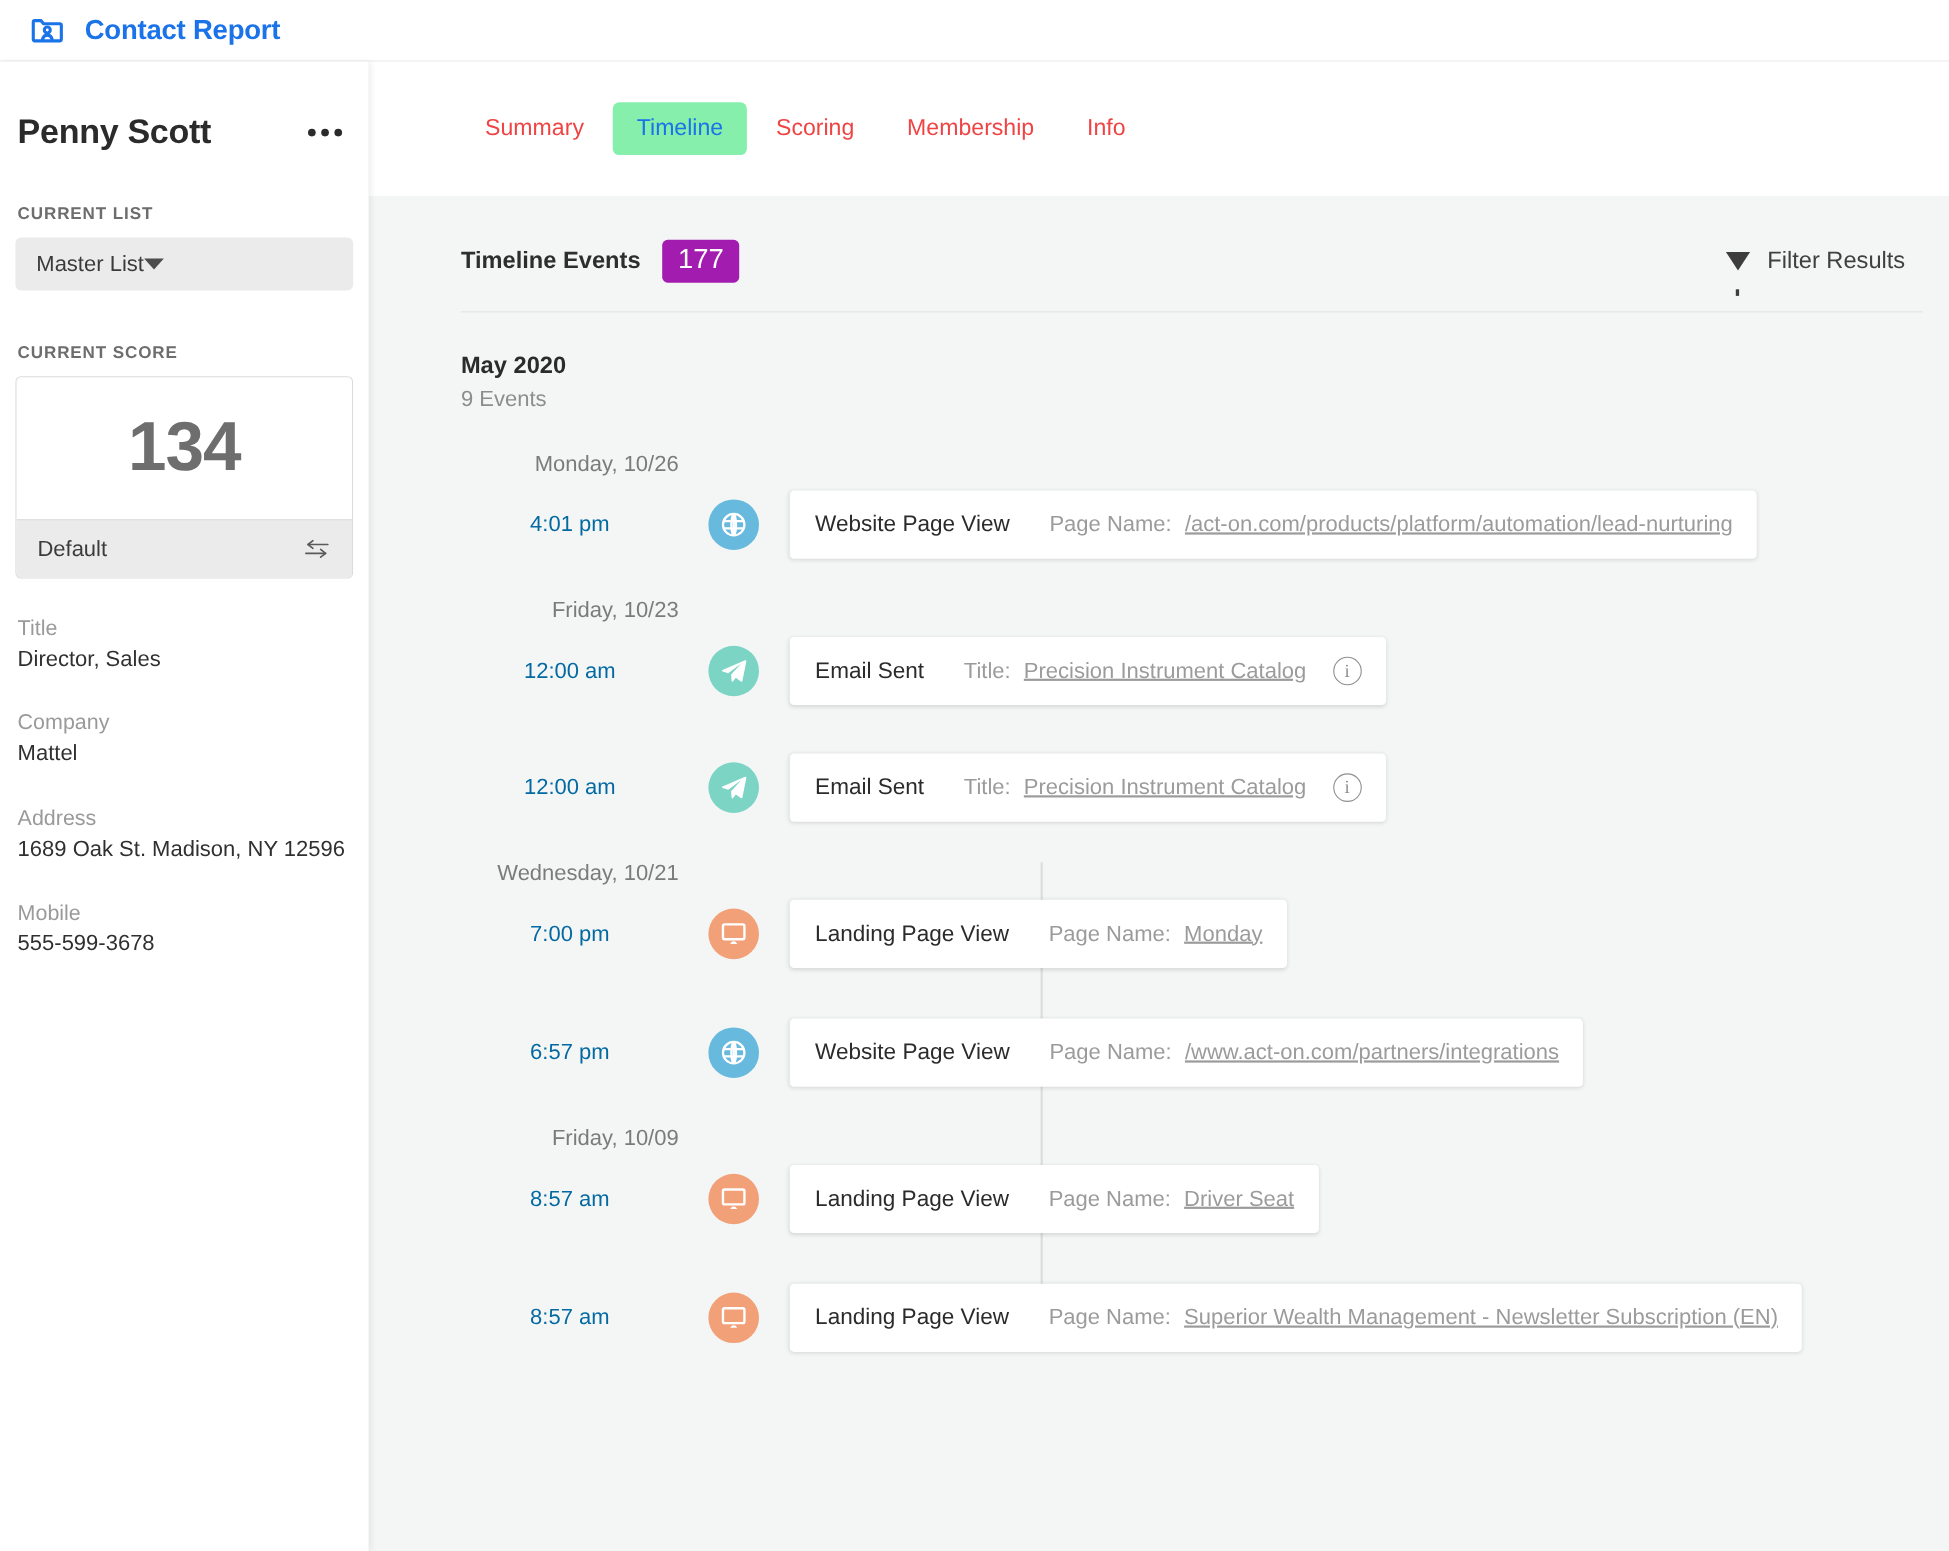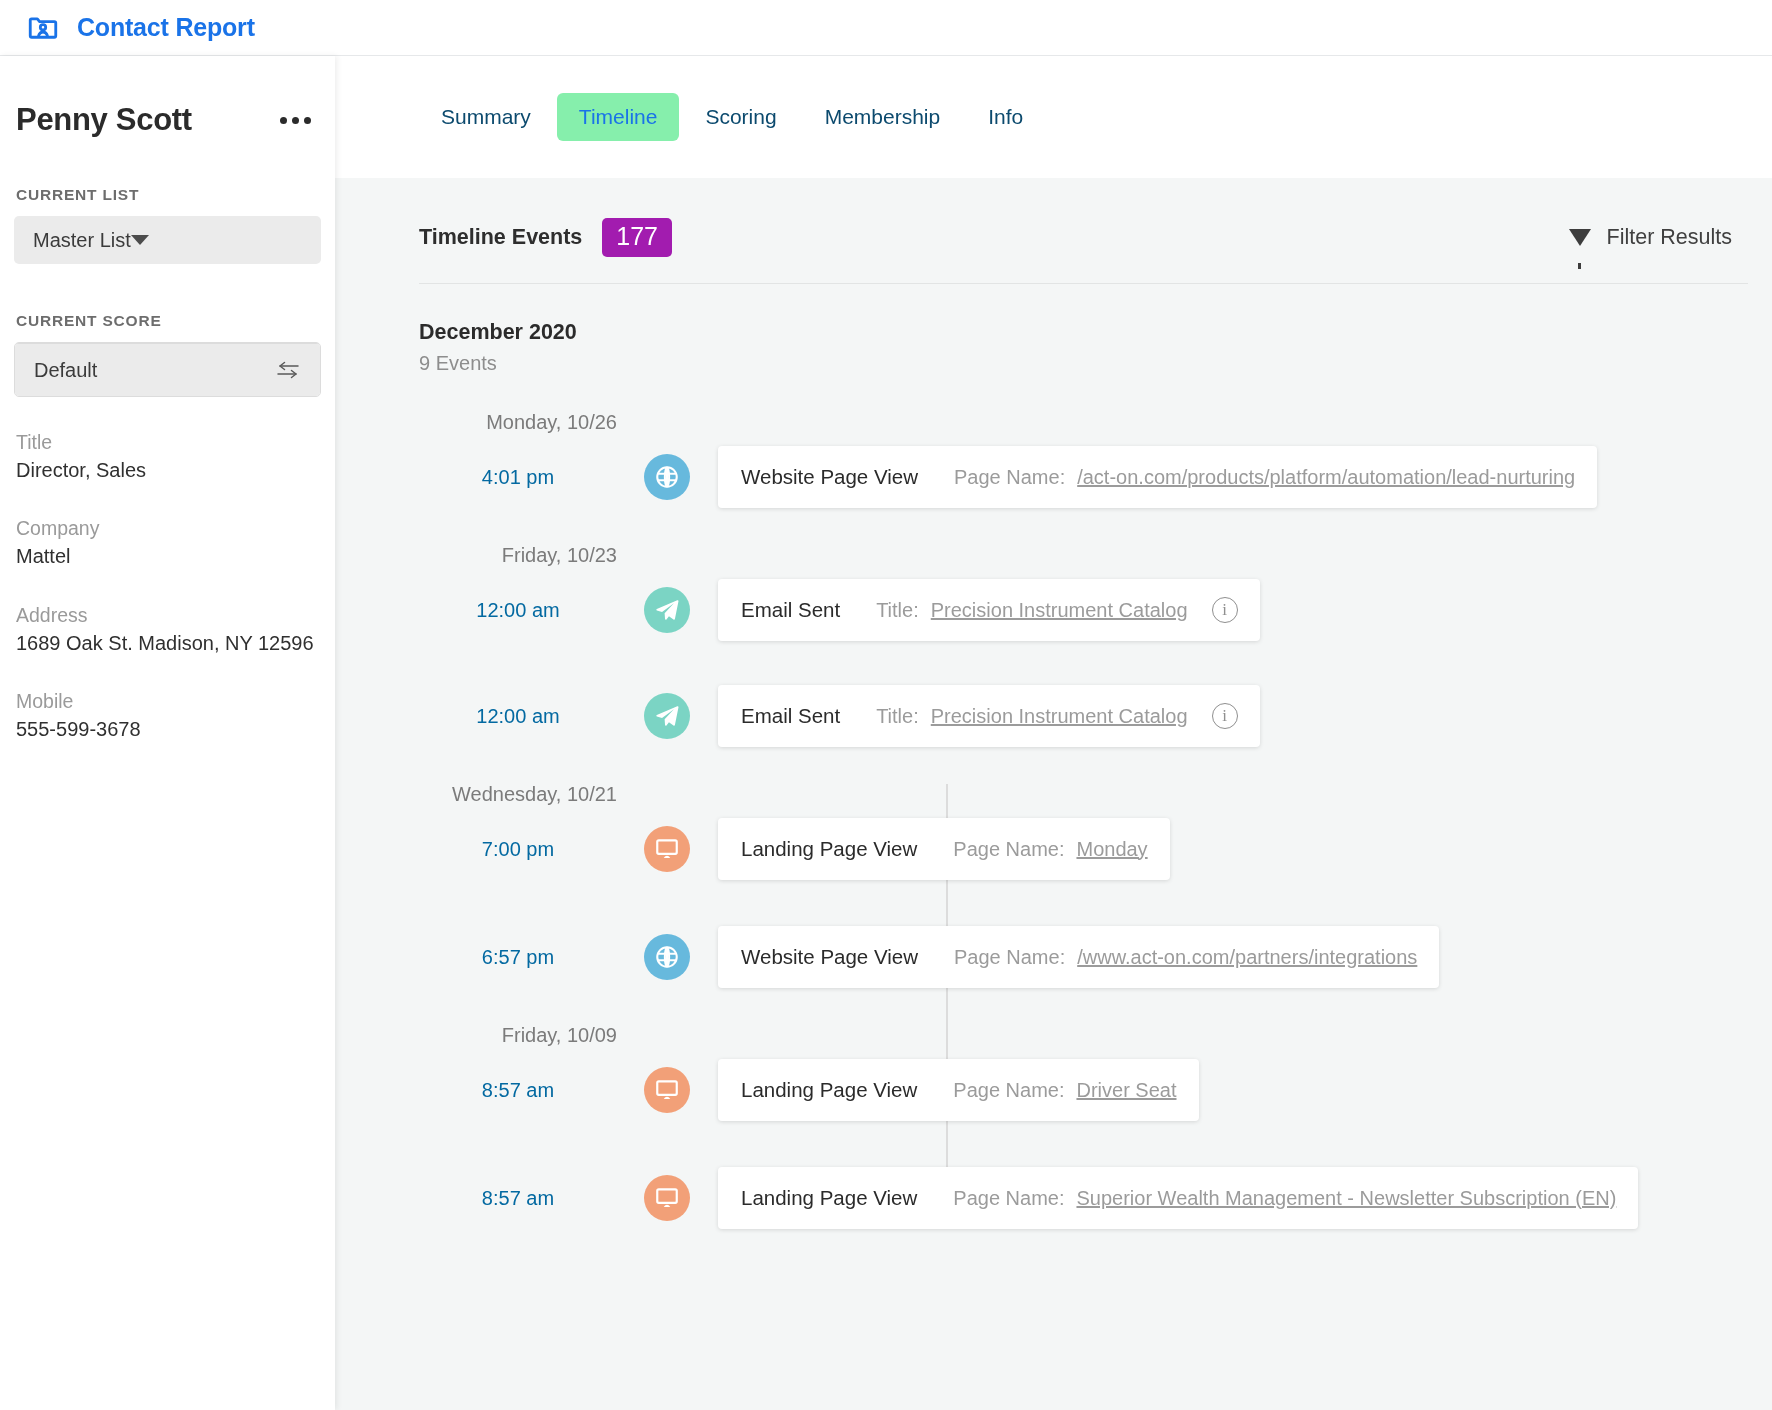--- a/index.html
+++ b/index.html
@@ -137,21 +137,21 @@
   .tabbar {
     height: 122px;
     background: #ffffff;
     display: flex;
     align-items: center;
     padding-left: 84px;
     gap: 4px;
   }
   .tab {
     font-size: 21px;
-    color: #0c4a6e;
+    color: #ef4444;
     padding: 12px 22px;
     border-radius: 6px;
     cursor: pointer;
     white-space: nowrap;
   }
   .tab.active {
     color: #1a73e8;
     background: #86efac;
   }
 
@@ -342,20 +342,21 @@
     </div>
 
     <div class="section-label">CURRENT LIST</div>
     <div class="select-box">
       <span>Master List</span>
       <span class="caret-down"></span>
     </div>
 
     <div class="section-label">CURRENT SCORE</div>
     <div class="score-card">
+      <div class="score-value">134</div>
       <div class="score-footer">
         <span>Default</span>
         <span>
           <svg class="swap-icon" viewBox="0 0 24 20" fill="none" stroke="#5a5a5a" stroke-width="1.5" stroke-linecap="round" stroke-linejoin="round">
             <path d="M22 6H4"></path>
               <path d="M8.5 2.5 4 6l4.5 3.5"></path>
             <path d="M2 14h18"></path>
               <path d="M15.5 10.5 20 14l-4.5 3.5"></path>
           </svg>
         </span>
@@ -399,21 +400,21 @@
         <span class="funnel"></span>
         <span>Filter Results</span>
       </div>
     </div>
 
     <div class="hr"></div>
 
     <div class="timeline">
       <div class="rail"></div>
 
-      <div class="month">December 2020</div>
+      <div class="month">May 2020</div>
       <div class="month-count">9 Events</div>
 
       <div class="day-label">Monday, 10/26</div>
       <div class="event-row">
         <div class="event-time">4:01 pm</div>
         <div class="marker globe">
           <svg viewBox="0 0 24 24" fill="none" stroke="#ffffff" stroke-width="1.9">
             <circle cx="12" cy="12" r="9"></circle>
             <path d="M12 3v18M3.6 9h16.8M3.6 15h16.8"></path>
             <path d="M12 3c2.6 2.6 2.6 15.4 0 18M12 3c-2.6 2.6-2.6 15.4 0 18"></path>

